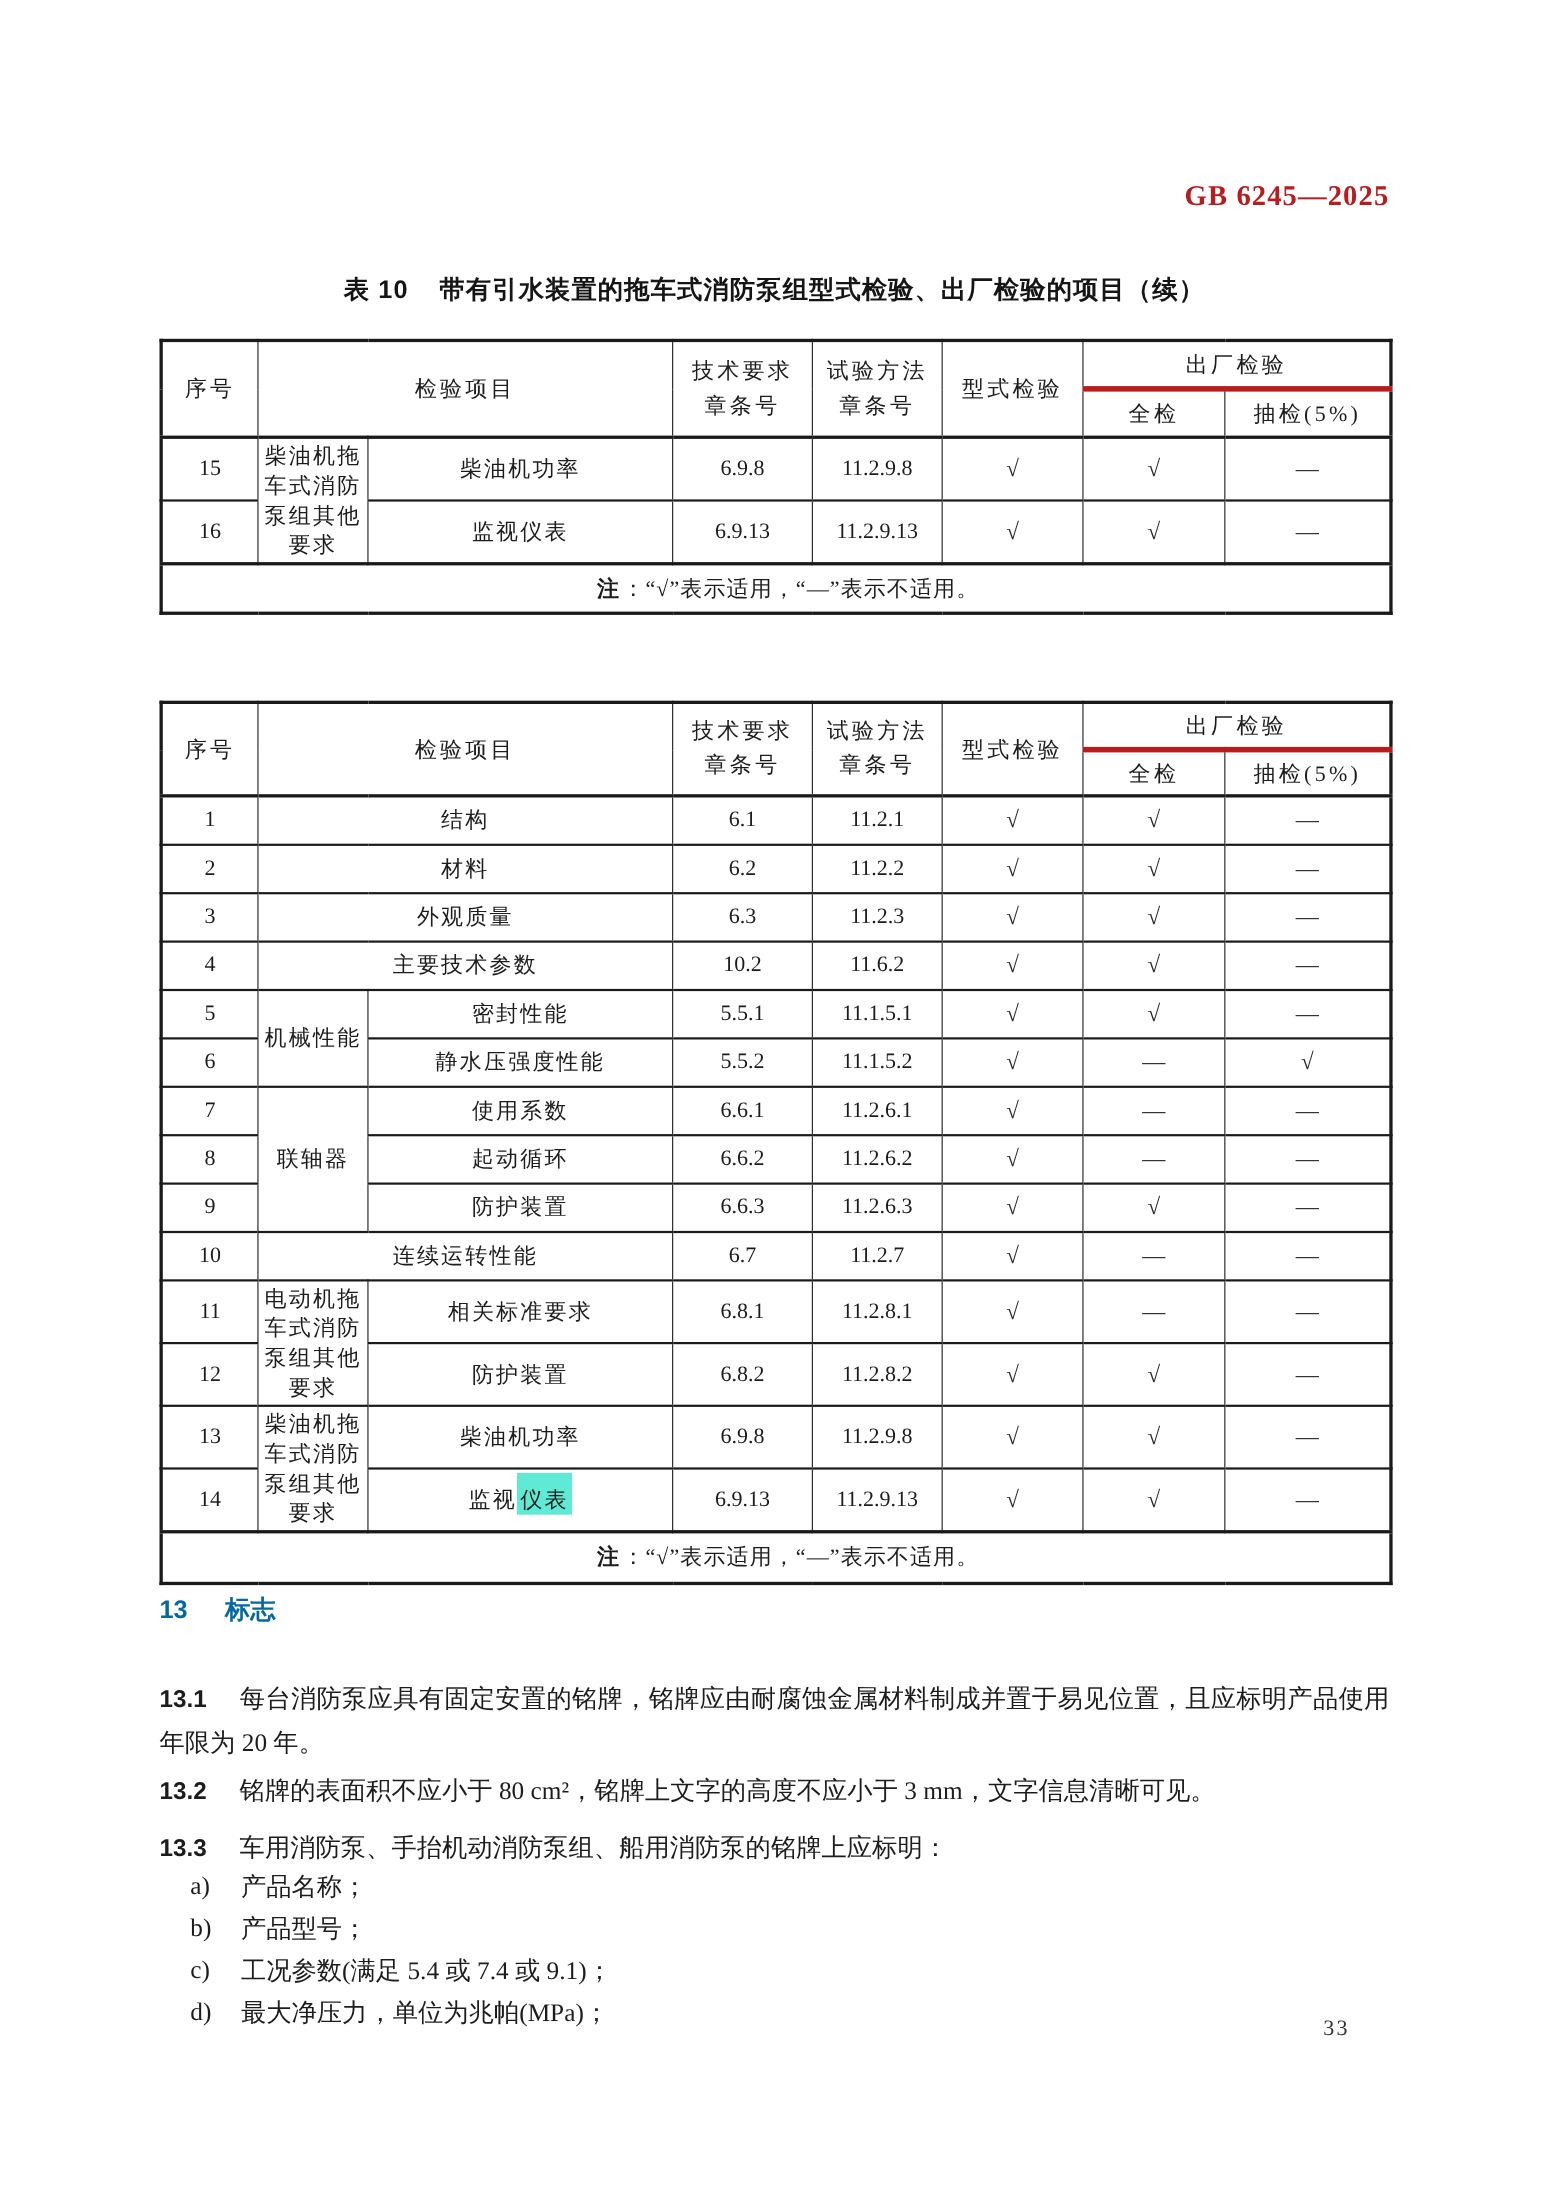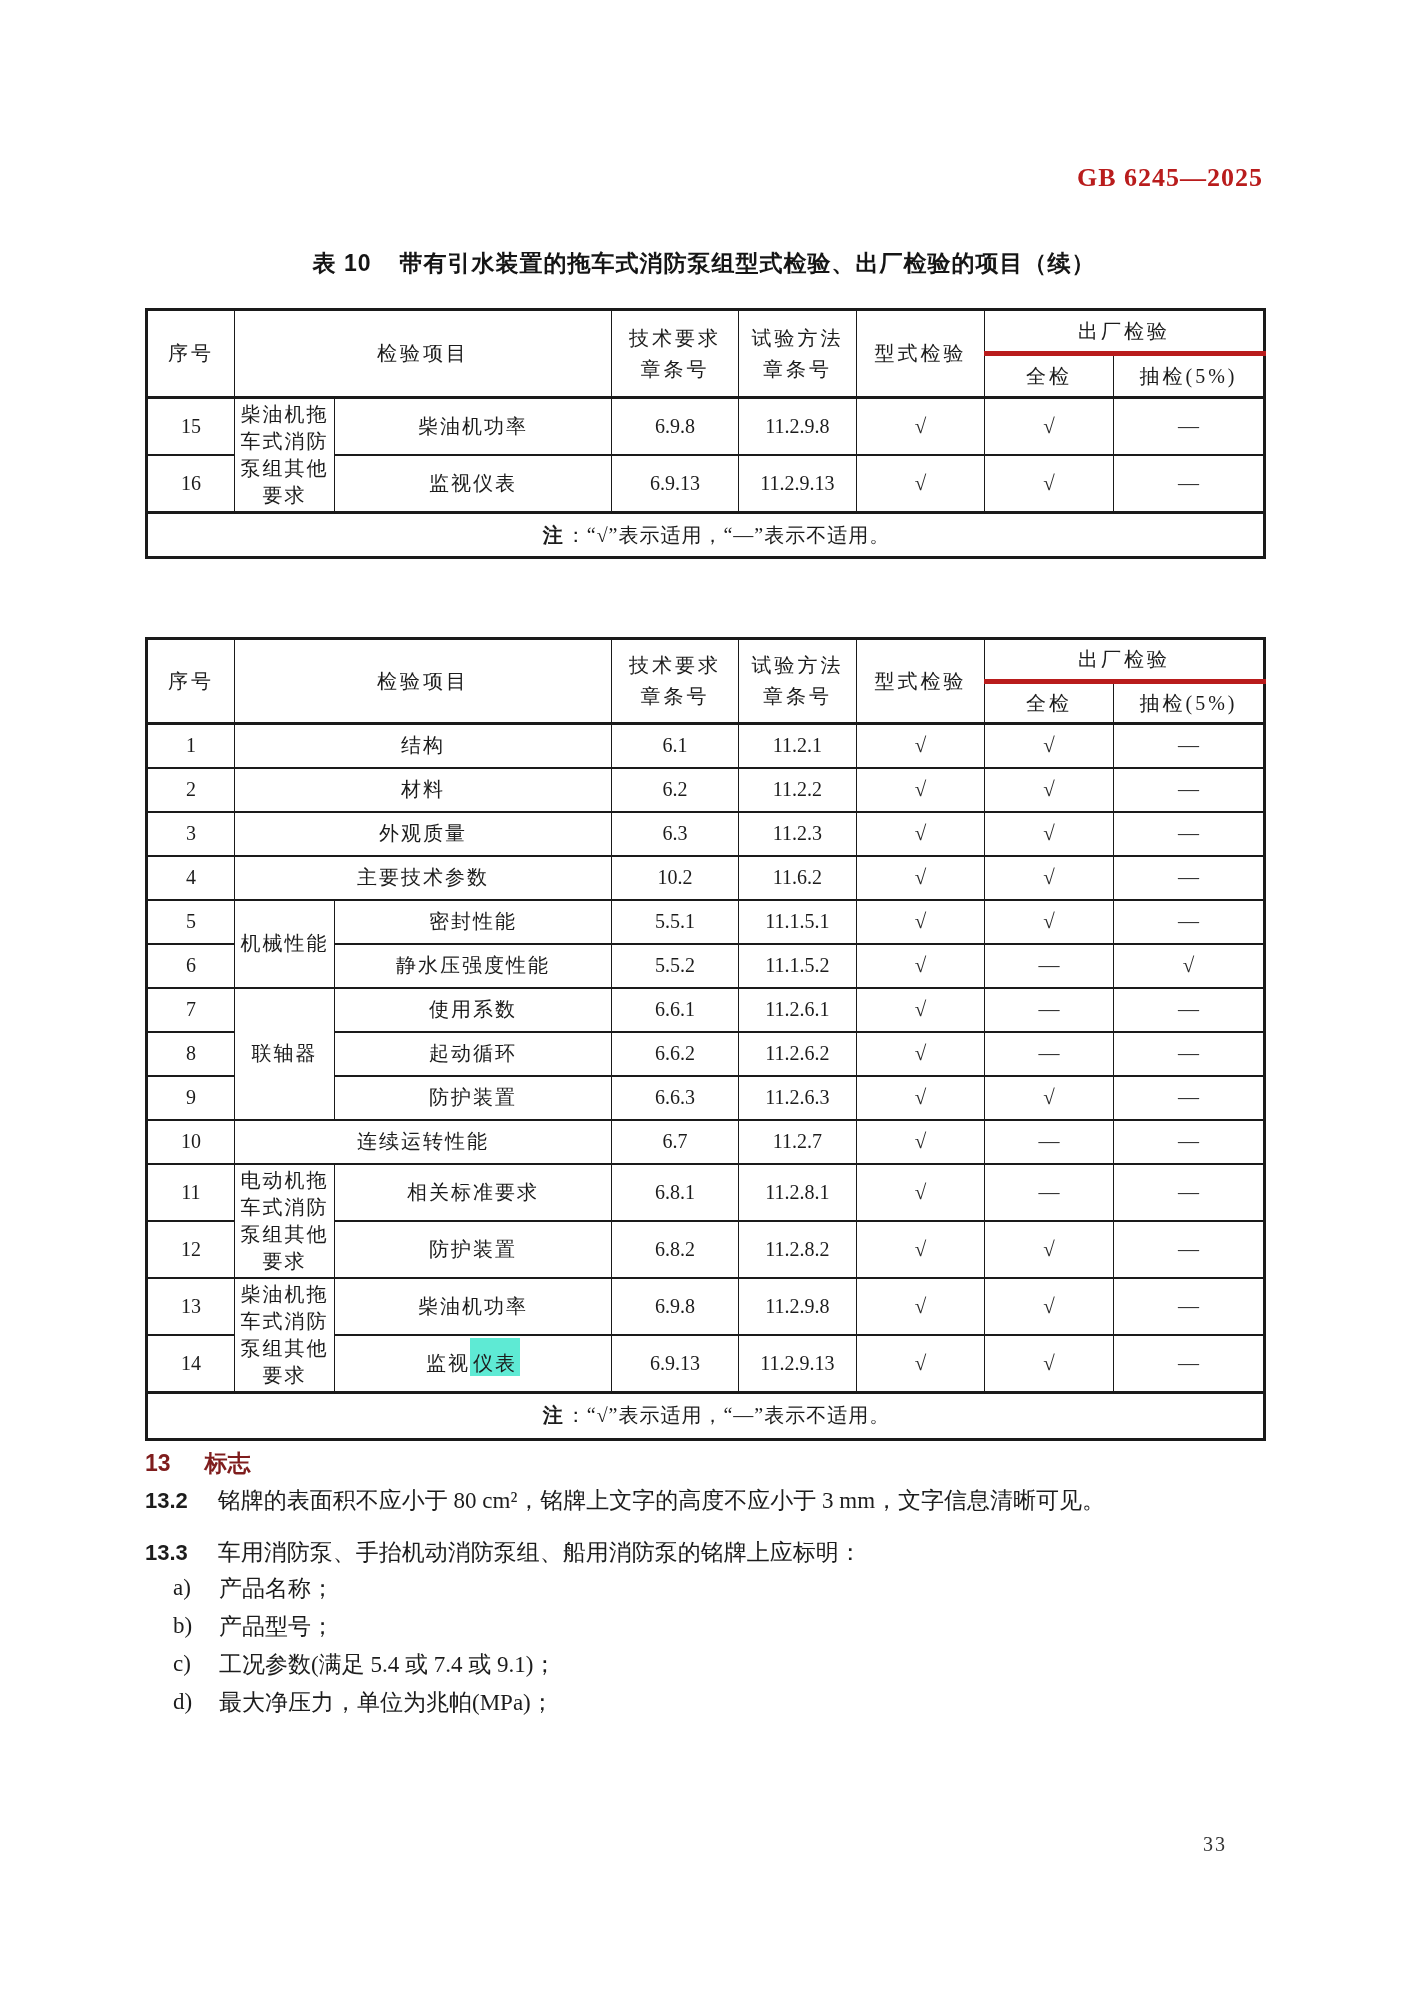--- a/index.html
+++ b/index.html
@@ -71,21 +71,21 @@
   }
   .hl{
     background:#5eead4;
     padding:14px 3px 2px 3px;
   }
 
   
   .section13{position:absolute;top:1448px;left:145px;width:1118px;}
   .sec-head{
     font-family:"Liberation Sans","DejaVu Sans",sans-serif;
-    font-weight:bold;font-size:23px;color:#7f1d1d;
+    font-weight:bold;font-size:23px;color:#0369a1;
     line-height:30px;margin:0;
   }
   .sec-head .sec-num{margin-right:34px;}
   .para{
     margin:0;font-size:23px;line-height:40px;text-align:justify;color:#1c1c1c;
   }
   .para .pnum{
     font-family:"Liberation Sans","DejaVu Sans",sans-serif;
     font-weight:bold;font-size:22px;margin-right:30px;
   }
@@ -329,20 +329,23 @@
         <tr class="note-row">
     <td colspan="8"><b class="note-label">注</b>：“√”表示适用，“—”表示不适用。</td>
   </tr>
       </tbody>
     </table>
 
   <div class="section13">
     <h2 class="sec-head">
       <span class="sec-num">13</span><span>标志</span>
     </h2>
+    <p class="para" id="para-131">
+      <span class="pnum">13.1</span><span>每台消防泵应具有固定安置的铭牌，铭牌应由耐腐蚀金属材料制成并置于易见位置，且应标明产品使用年限为 20 年。</span>
+    </p>
     <p class="para" id="para-132">
       <span class="pnum">13.2</span><span>铭牌的表面积不应小于 80 cm²，铭牌上文字的高度不应小于 3 mm，文字信息清晰可见。</span>
     </p>
     <p class="para" id="para-133">
       <span class="pnum">13.3</span><span>车用消防泵、手抬机动消防泵组、船用消防泵的铭牌上应标明：</span>
     </p>
     <ul class="abc-list">
       <li class="li">
         <span class="li-label">a)</span>
           <span>产品名称；</span>

